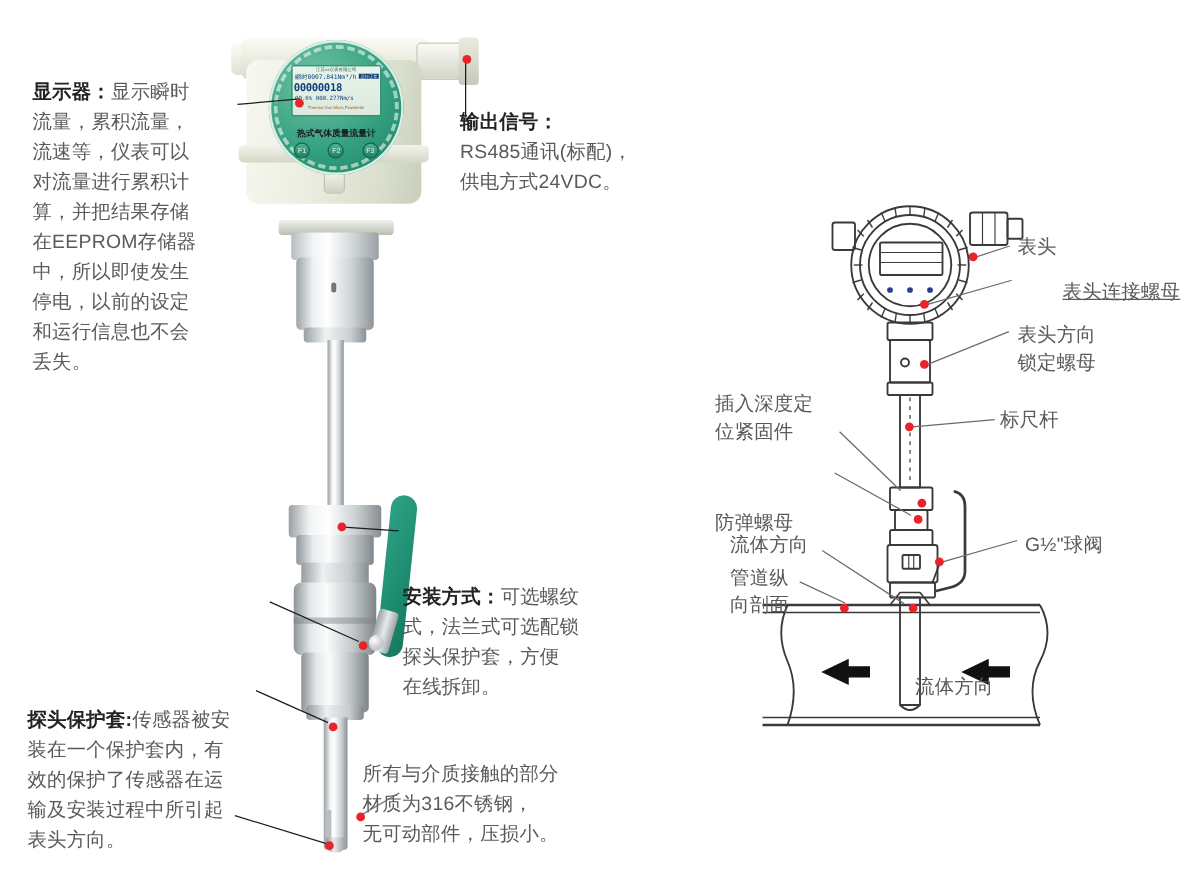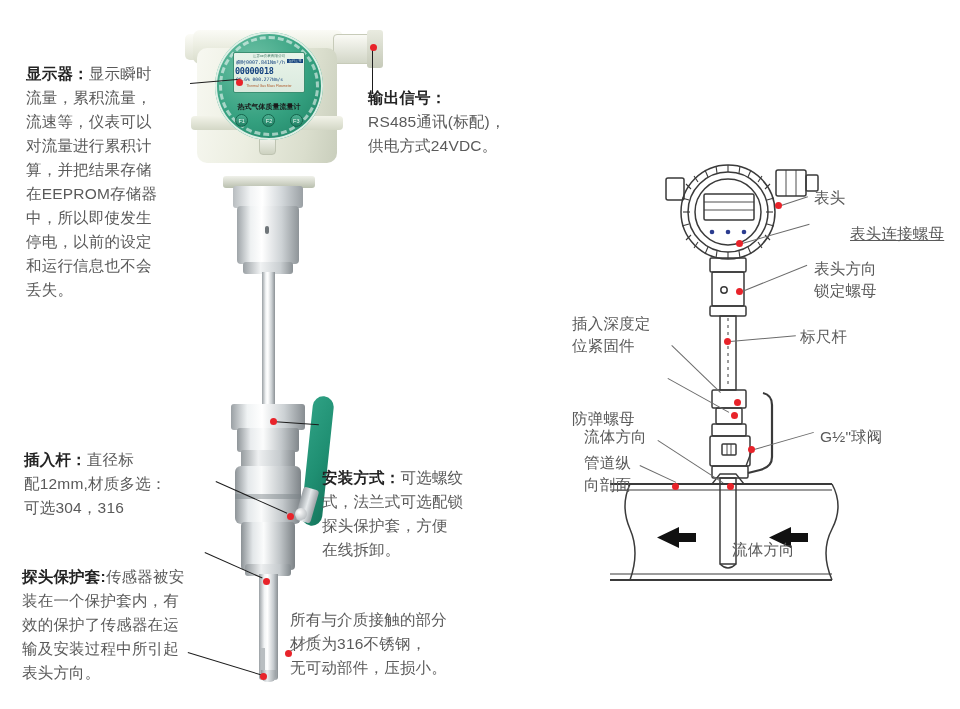--- a/index.html
+++ b/index.html
@@ -201,25 +201,20 @@
     <span>供电方式24VDC。</span>
   </div>
 
   <div class="anno" style="left:322px;top:418px;width:205px;margin-top:48px;">
     <span class="ttl">安装方式：</span><span>可选螺纹</span><br>
     <span>式，法兰式可选配锁</span><br>
     <span>探头保护套，方便</span><br>
     <span>在线拆卸。</span>
   </div>
 
-  <div class="anno" style="left:24px;top:448px;width:190px;">
-    <span class="ttl">插入杆：</span><span>直径标</span><br>
-    <span>配12mm,材质多选：</span><br>
-    <span>可选304，316</span>
-  </div>
 
   <div class="anno" style="left:22px;top:565px;width:215px;">
     <span class="ttl">探头保护套:</span><span>传感器被安</span><br>
     <span>装在一个保护套内，有</span><br>
     <span>效的保护了传感器在运</span><br>
     <span>输及安装过程中所引起</span><br>
     <span>表头方向。</span>
   </div>
 
   <div class="anno" style="left:290px;top:608px;width:220px;">

